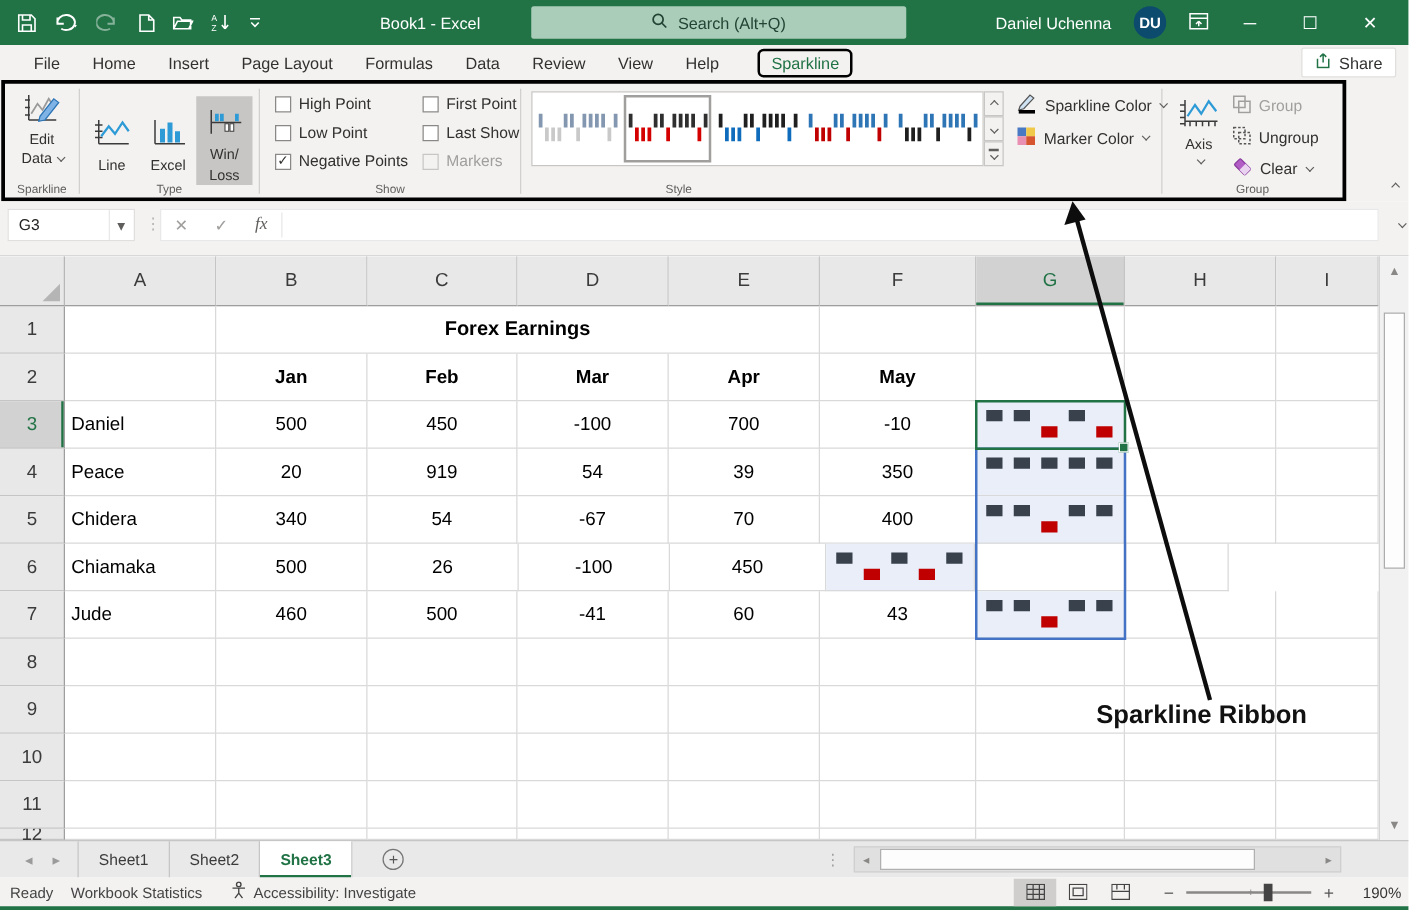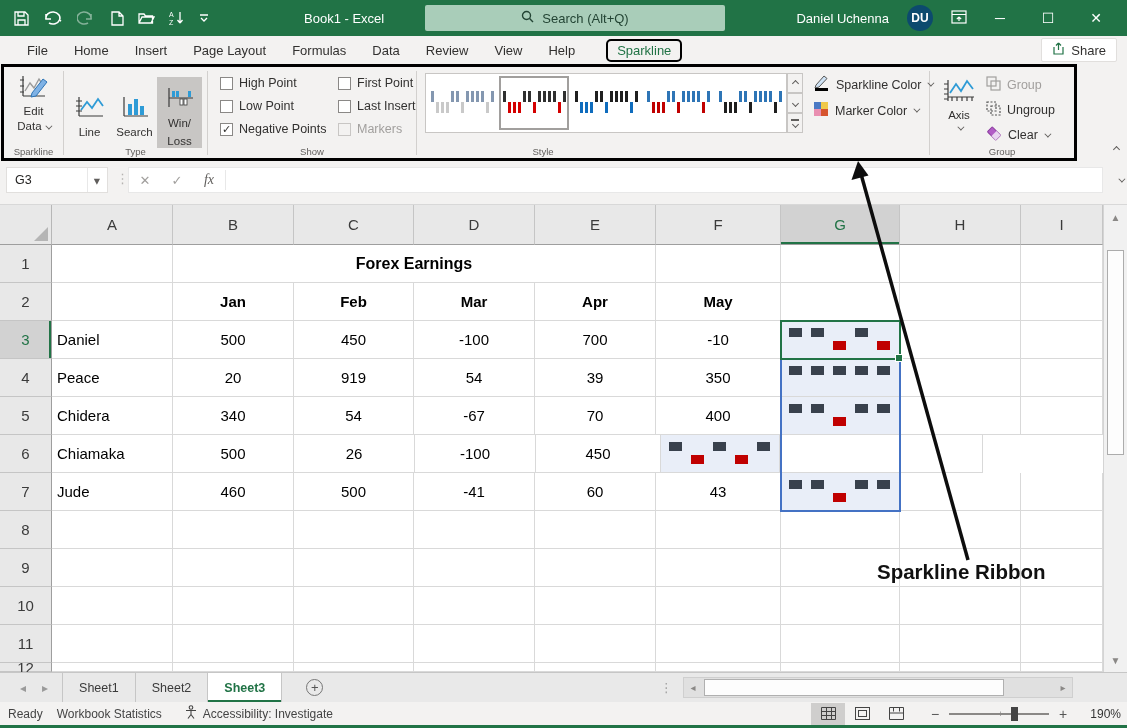--- a/index.html
+++ b/index.html
@@ -237,21 +237,21 @@
               </svg></span>
           <span>Line</span>
         </div>
         <div class="typebtn">
           <span><svg width="30" height="24" viewBox="0 0 30 24">
                 <path d="M4 2 v19 M4 21 h24" stroke="#3b3b3b" stroke-width="1.2" fill="none"></path>
                 <rect x="8" y="9" width="4" height="11" fill="#2e9bd6"></rect>
                 <rect x="14" y="4" width="4" height="16" fill="#2e9bd6"></rect>
                 <rect x="20" y="11" width="4" height="9" fill="#2e9bd6"></rect>
               </svg></span>
-          <span>Search</span>
+          <span>Excel</span>
         </div>
         <div class="typebtn sel">
           <span><svg width="30" height="24" viewBox="0 0 30 24">
                 <path d="M4 2 v19 M4 12 h24" stroke="#3b3b3b" stroke-width="1.2" fill="none"></path>
                 <rect x="7" y="5" width="3" height="6" fill="#2e9bd6"></rect>
                 <rect x="11" y="5" width="3" height="6" fill="#2e9bd6"></rect>
                 <rect x="15" y="13" width="3" height="6" fill="#fff" stroke="#3b3b3b" stroke-width=".8"></rect>
                 <rect x="19" y="13" width="3" height="6" fill="#fff" stroke="#3b3b3b" stroke-width=".8"></rect>
                 <rect x="23" y="5" width="3" height="6" fill="#2e9bd6"></rect>
               </svg></span>
@@ -279,21 +279,21 @@
                 <div>Negative Points</div>
               </div>
             </div>
           <div id="show-col2">
               <div class="checkrow">
                 <div class="cbx"></div>
                 <div>First Point</div>
               </div>
               <div class="checkrow">
                 <div class="cbx"></div>
-                <div>Last Insert</div>
+                <div>Last Show</div>
               </div>
               <div class="checkrow disabled">
                 <div class="cbx"></div>
                 <div>Markers</div>
               </div>
             </div>
         </div>
         <div class="rg-label">Show</div>
       </div>
 

